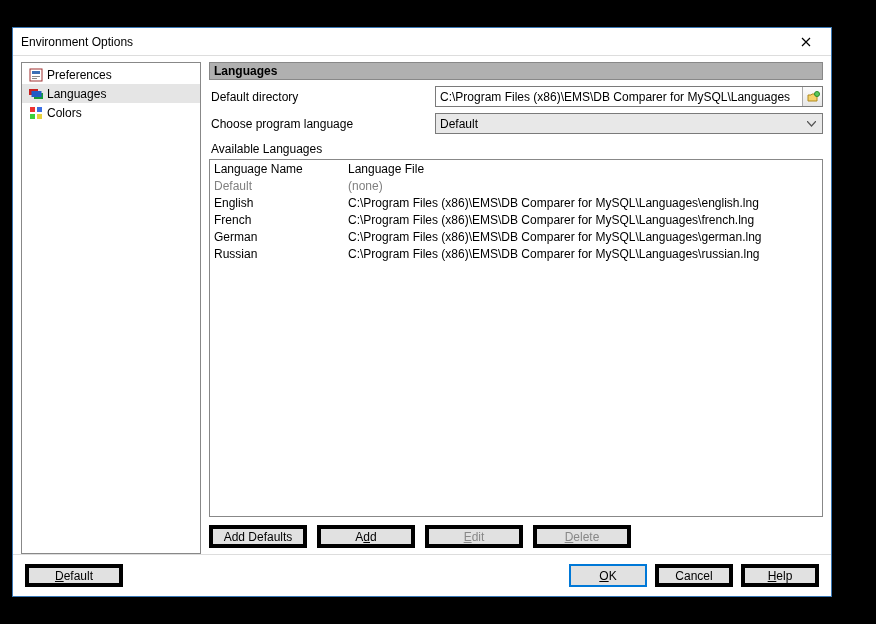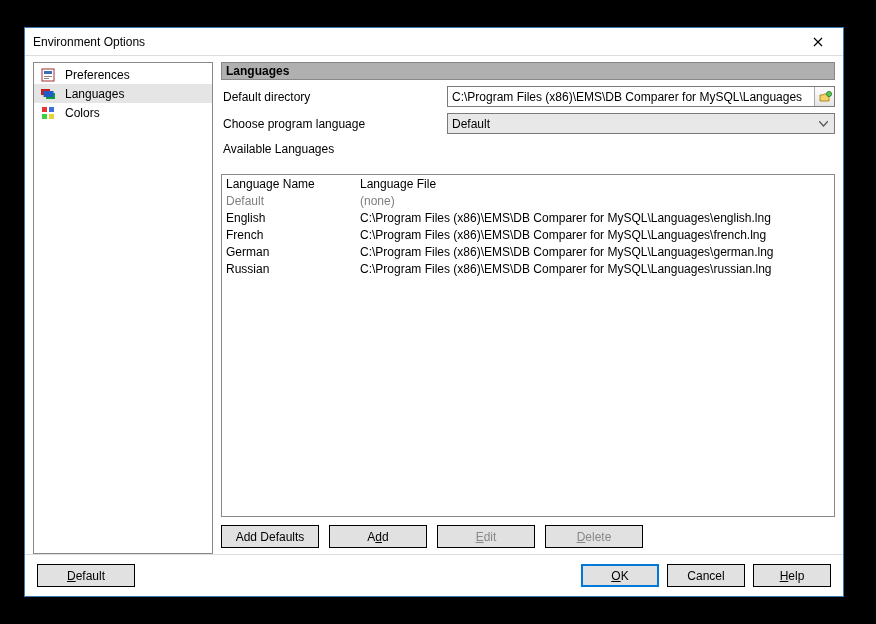--- a/index.html
+++ b/index.html
@@ -9,21 +9,21 @@
     font-family: "Segoe UI", Tahoma, sans-serif;
     font-size: 12px;
     color: #000;
     width: 876px;
     height: 624px;
     overflow: hidden;
     position: relative;
   }
   .window {
     position: absolute;
-    left: 24px;
+    left: 12px;
     top: 27px;
     width: 820px;
     height: 570px;
     background: #fff;
     border: 1px solid #3a78b5;
     display: flex;
     flex-direction: column;
   }
   .titlebar {
     height: 28px;
@@ -54,21 +54,21 @@
   }
   .sidebar {
     width: 180px;
     border: 1px solid #888;
     background: #fff;
     padding: 2px 0;
   }
   .nav-item {
     display: flex;
     align-items: center;
-    gap: 9px;
+    gap: 3px;
     height: 19px;
     padding: 0 6px;
     cursor: pointer;
     white-space: nowrap;
   }
   .nav-item.selected {
     background: #e5e5e5;
   }
   .nav-icon {
     width: 16px;
@@ -145,21 +145,21 @@
     height: 100%;
     display: flex;
     align-items: center;
     justify-content: center;
   }
   .avail-label {
     margin-top: 8px;
     padding-left: 2px;
   }
   .grid {
-    margin-top: 18px;
+    margin-top: 3px;
     border: 1px solid #888;
     flex: 1;
     background: #fff;
     overflow: hidden;
     display: flex;
     flex-direction: column;
   }
   .grid-header {
     display: flex;
     height: 17px;
@@ -177,21 +177,21 @@
   }
   .grid-row.muted { color: #808080; }
   .btn-row {
     display: flex;
     gap: 10px;
     margin: 8px 0 6px 0;
   }
   .btn {
     width: 98px;
     height: 23px;
-    border: 1px solid #000000;
+    border: 4px solid #000000;
     background: #e1e1e1;
     display: flex;
     align-items: center;
     justify-content: center;
     cursor: pointer;
     user-select: none;
   }
   .btn.disabled {
     color: #888;
     cursor: default;

